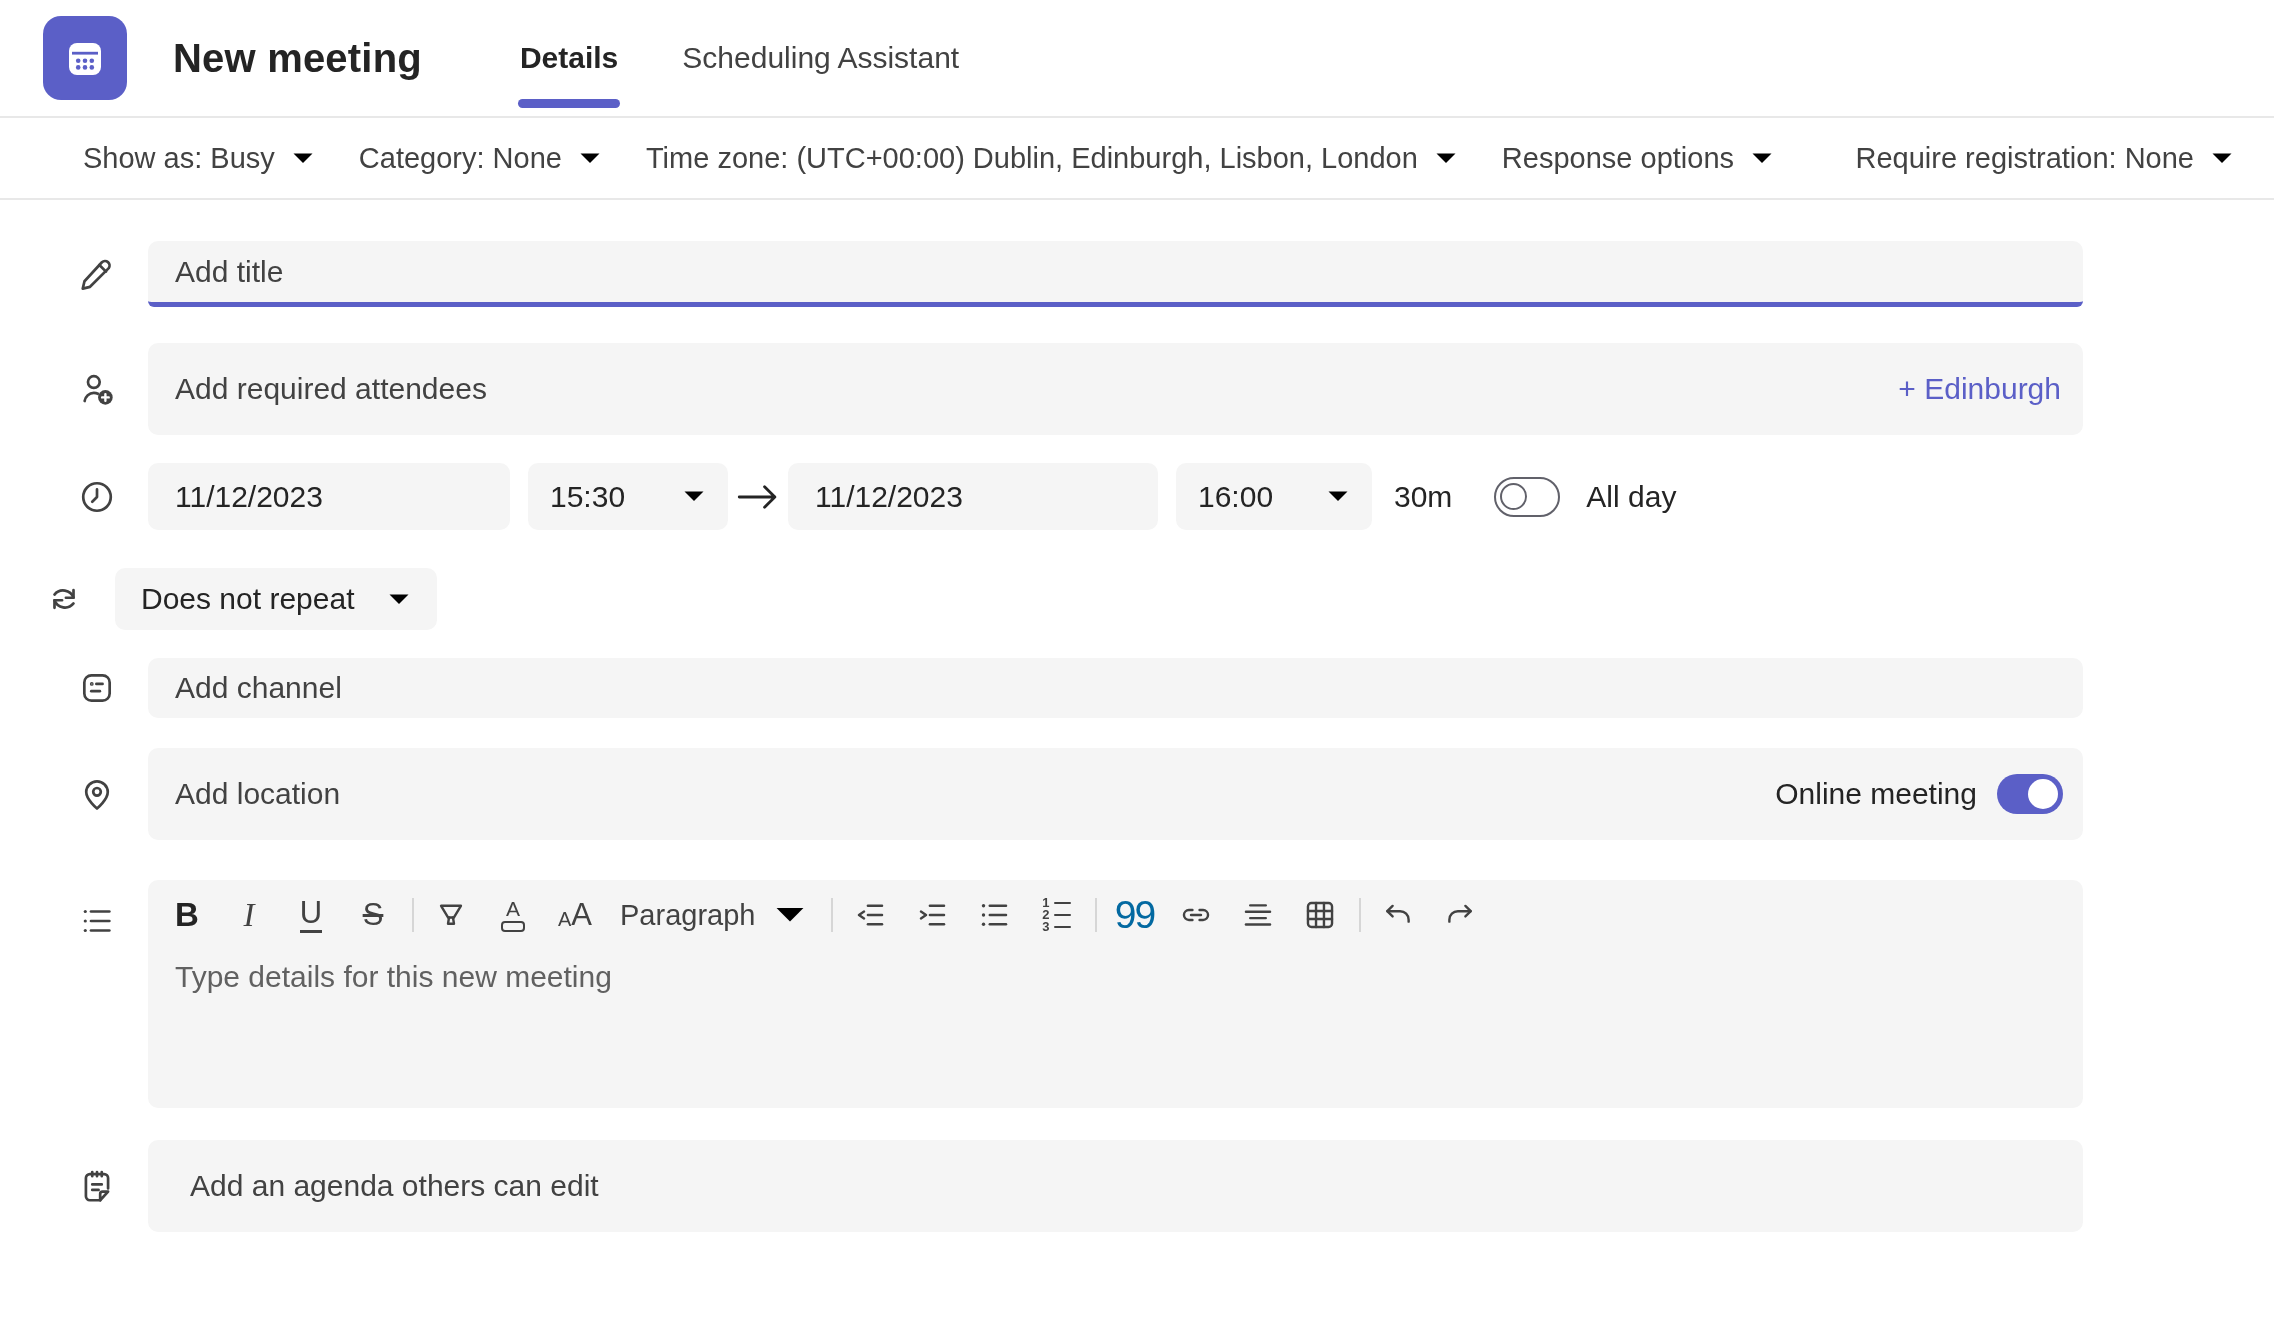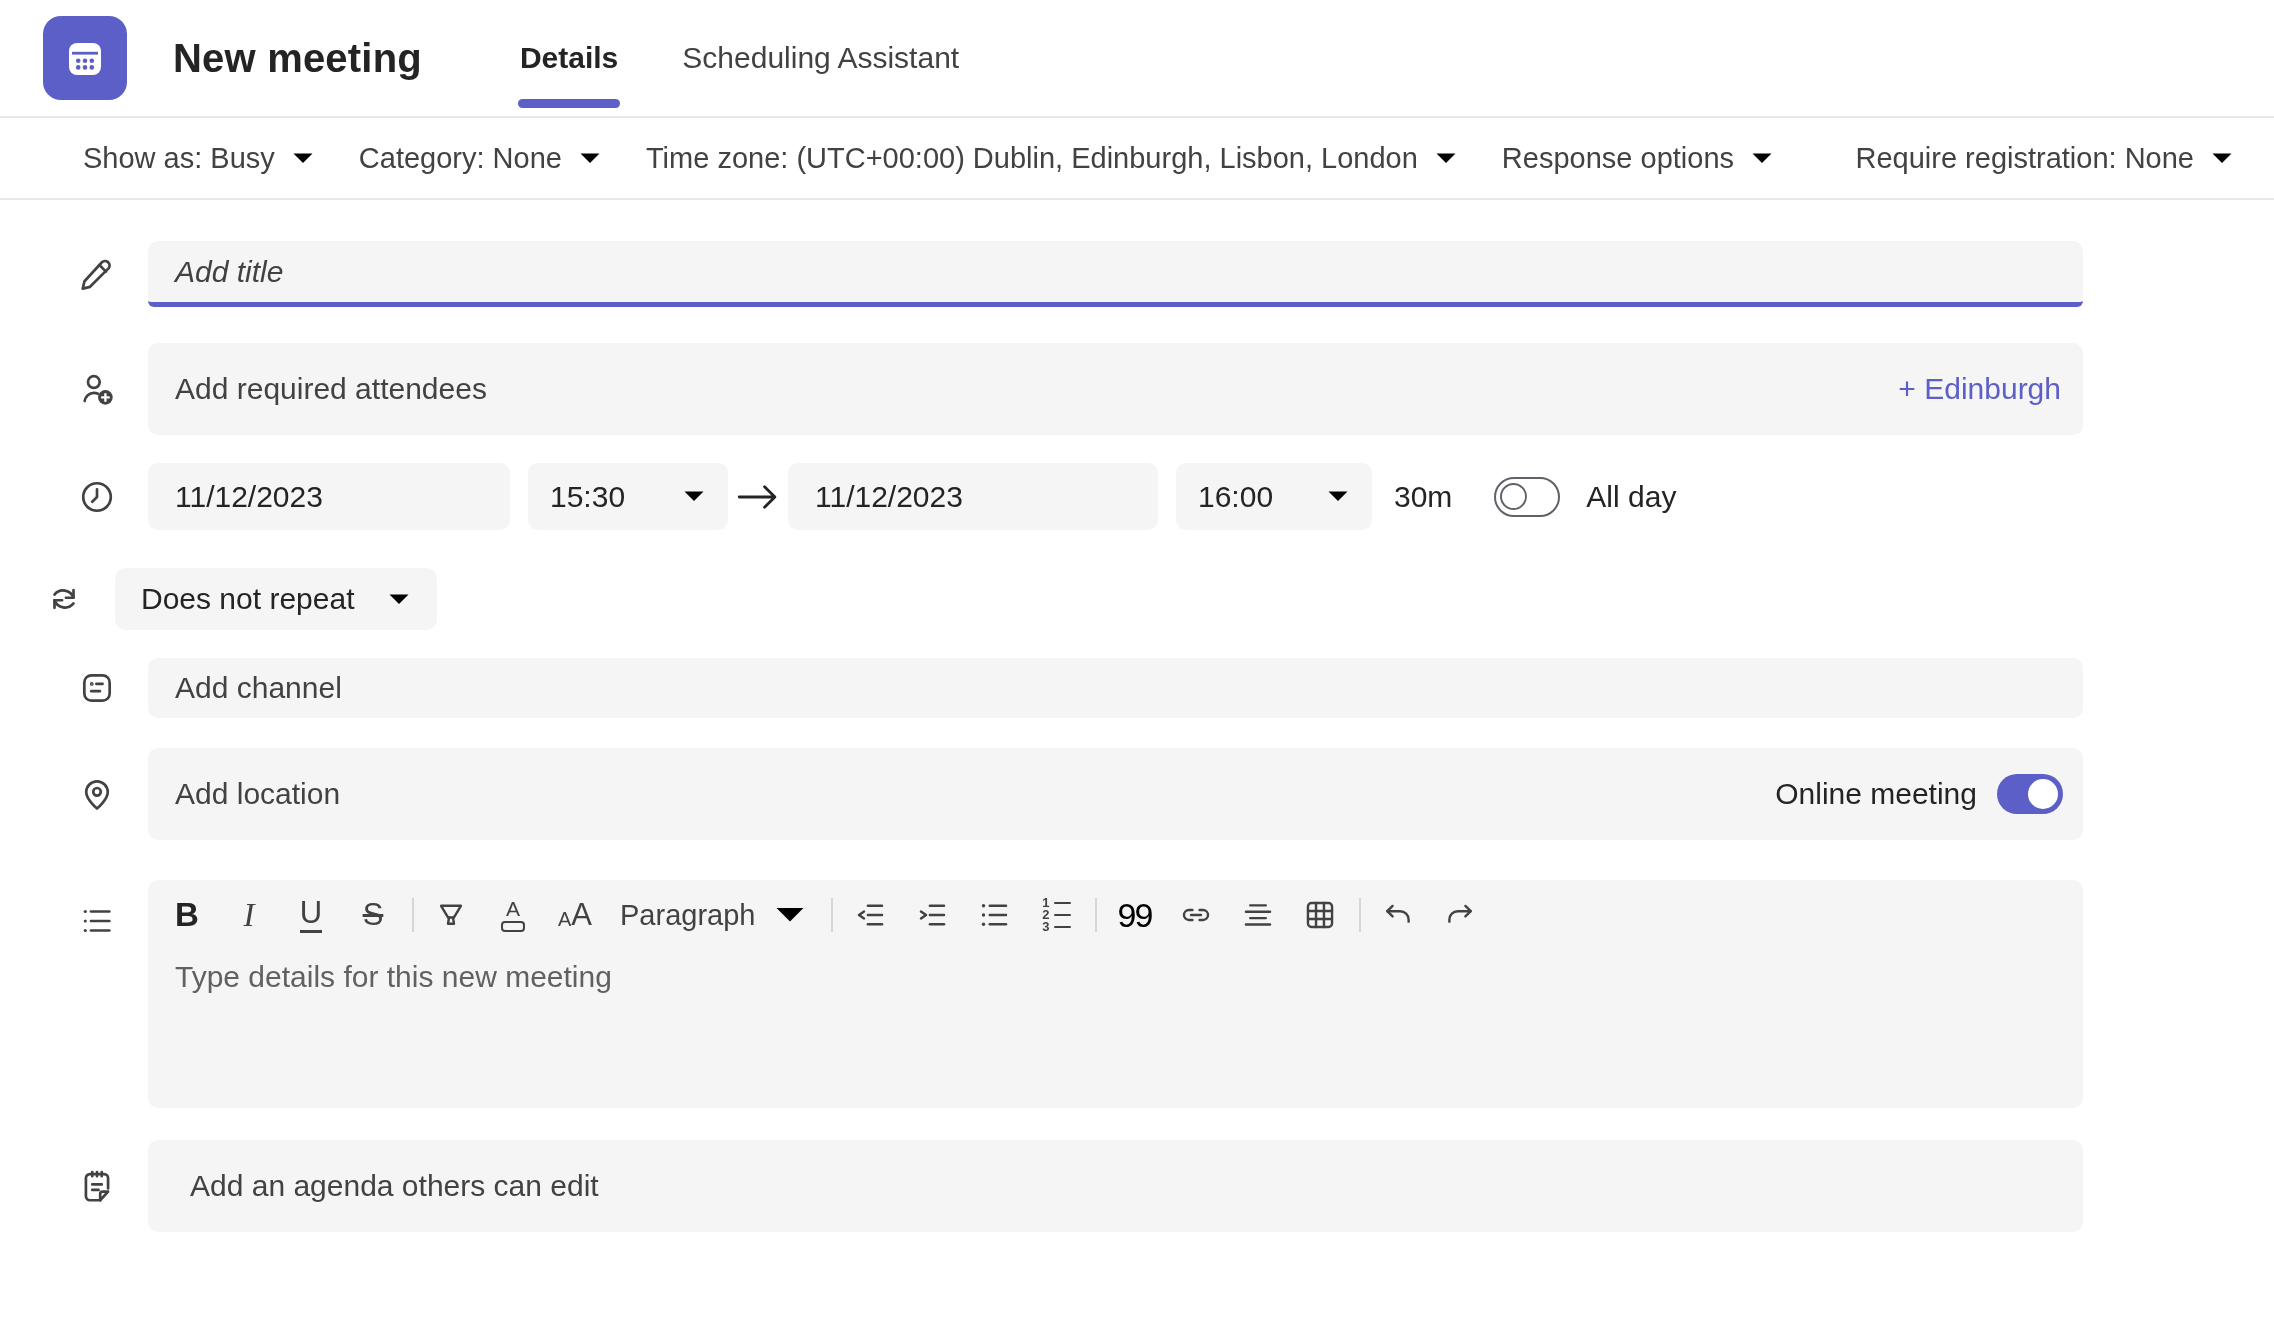--- a/index.html
+++ b/index.html
@@ -25,21 +25,21 @@
   .row { display:flex; align-items:center; padding-left:78px; }
   .gutter { width:70px; flex:0 0 auto; display:flex; align-items:center; }
   .gutter svg { width:38px; height:38px; }
   .gicon { fill:none; stroke:#424242; stroke-width:1.7; stroke-linecap:round; stroke-linejoin:round; }
 
   .field { background:#f5f5f5; border-radius:10px; display:flex; align-items:center; font-size:30px; color:#424242; }
   .wide { width:1935px; }
   .ph { padding-left:27px; color:#424242; }
   .val { color:#242424; }
 
-  .row-title { margin-top:41px;font-style:italic; }
+  .row-title { margin-top:41px; }
   .title-field { height:66px; border-radius:10px 10px 6px 6px; border-bottom:5px solid #5b5fc7; cursor:text; }
 
   .row-attendees { margin-top:36px; }
   .attendees-field { height:92px; justify-content:space-between; cursor:text; }
   .optional-btn { color:#5b5fc7; padding-right:22px; font-size:30px; cursor:pointer; }
 
   .row-datetime { margin-top:28px; }
   .dt-field { height:67px; cursor:pointer; }
   .date-start { width:362px; }
   .time-field { justify-content:space-between; padding:0 22px; }
@@ -85,21 +85,21 @@
   .fontcolor .fc-bar { width:24px; height:11px; border:2px solid #424242; border-radius:4px; margin-top:2px; }
   .fontsize { display:flex; align-items:flex-end; }
   .fontsize .fs-s { font-size:20px; line-height:22px; }
   .fontsize .fs-l { font-size:31px; line-height:30px; }
   .para-btn { width:auto; padding:0 6px; margin-right:18px; }
   .para-btn .para-label { font-size:29px; color:#424242; margin-right:18px; }
   .numlist { display:flex; align-items:center; }
   .numlist .nums { display:flex; flex-direction:column; font-size:13px; line-height:12px; color:#424242; font-weight:700; margin-right:4px; text-align:center; }
   .numlist .bars { display:flex; flex-direction:column; }
   .numlist .bars i { width:17px; height:2.6px; background:#424242; border-radius:2px; margin:4.7px 0; }
-  .g-quote { font-size:34px; letter-spacing:-2px; color:#000000; }
+  .g-quote { font-size:39px; letter-spacing:-2px; color:#0369a1; }
   .editor-placeholder { font-size:30px; color:#616161; padding:22px 0 0 27px; }
 
   .row-agenda { margin-top:32px; }
   .agenda-field { height:92px; cursor:pointer; }
   .agenda-field .ph { padding-left:42px; }
 </style>
 </head>
 <body>
 
 <svg width="0" height="0" style="position:absolute">

